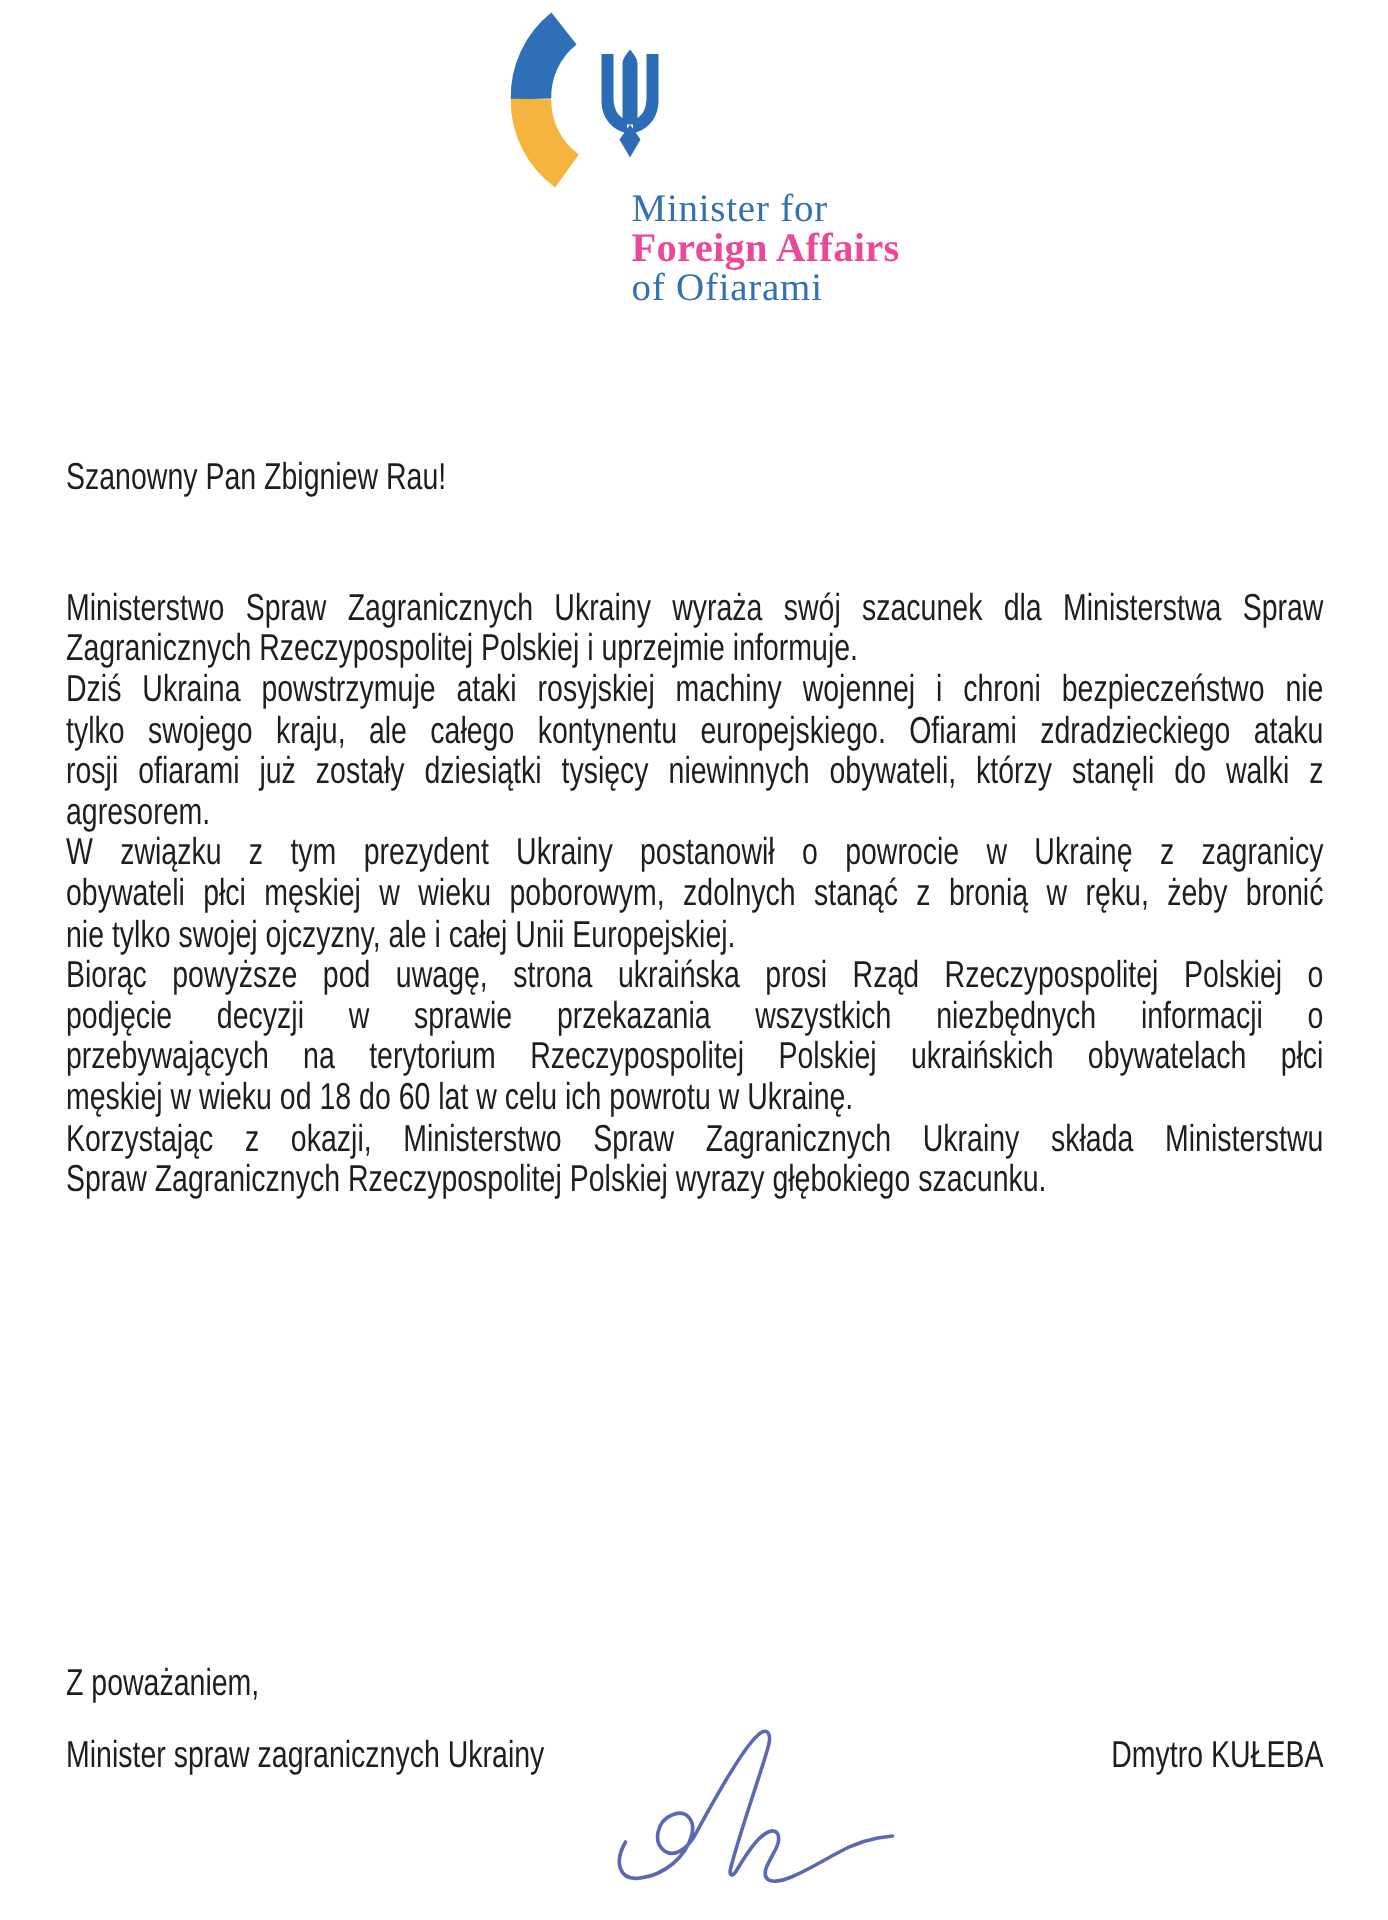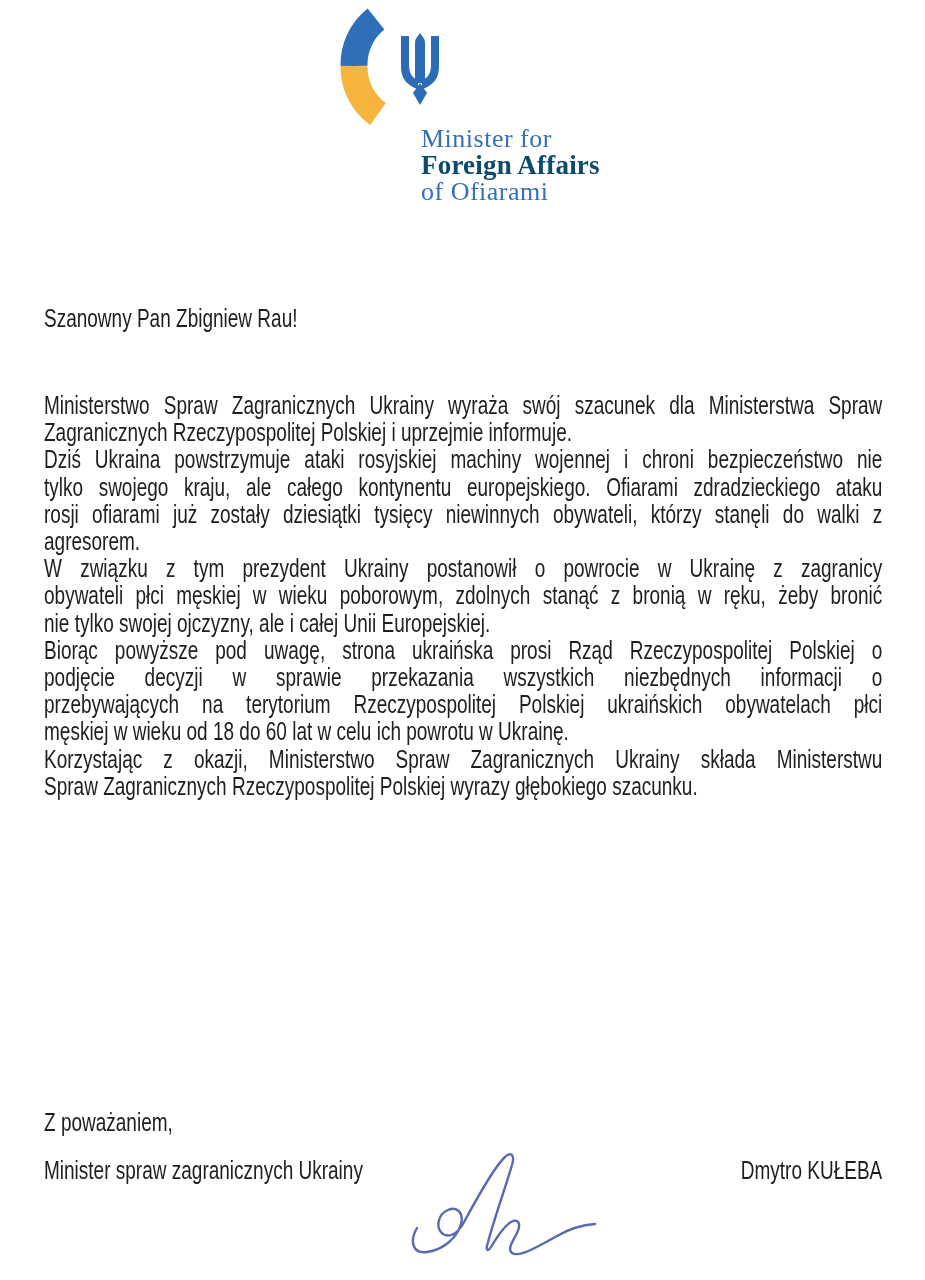--- a/index.html
+++ b/index.html
@@ -18,21 +18,21 @@
   .letterhead { position: absolute; left: 0; top: 0; width: 100%; height: 230px; padding-left: 28px; }
   .flag-arc { position: absolute; left: 338px; top: 10px; }
   .trident  { position: absolute; left: 398px; top: 33px; }
 
   .wordmark {
     position: absolute; left: 421px; top: 126px;
     font-family: "Liberation Serif", serif;
     white-space: nowrap;
   }
   .wm1 { font-size: 26px; line-height: 26px; color: #3470b5; letter-spacing: 0.5px; }
-  .wm2 { font-size: 27px; line-height: 27px; color: #0c4a6e; font-weight: bold; letter-spacing: 0.2px; }
+  .wm2 { font-size: 27px; line-height: 27px; color: #ec4899; font-weight: bold; letter-spacing: 0.2px; }
   .wm3 { font-size: 26px; line-height: 26px; color: #3470b5; letter-spacing: 0.5px; }
 
   
   .sx {
     width: 1103px;
     transform: scaleX(0.76);
     transform-origin: 0 0;
     font-size: 25px;
     line-height: 27.2px;
     color: #1e1e1e;

